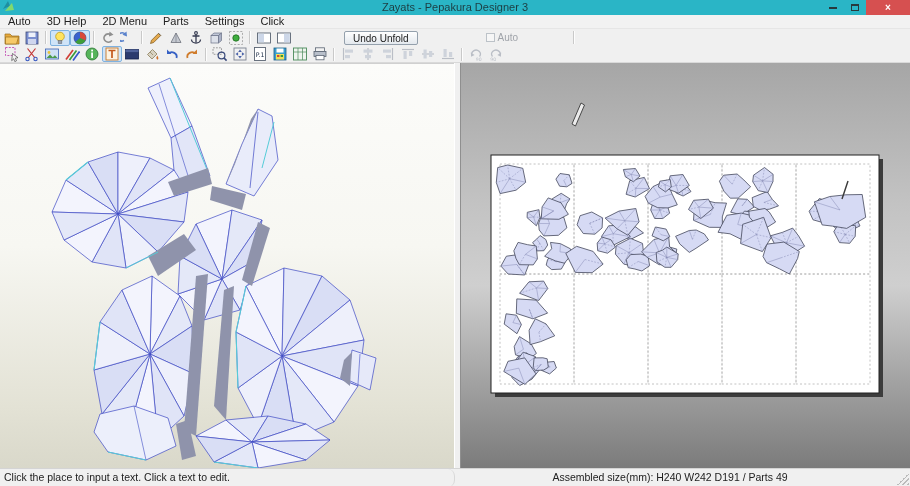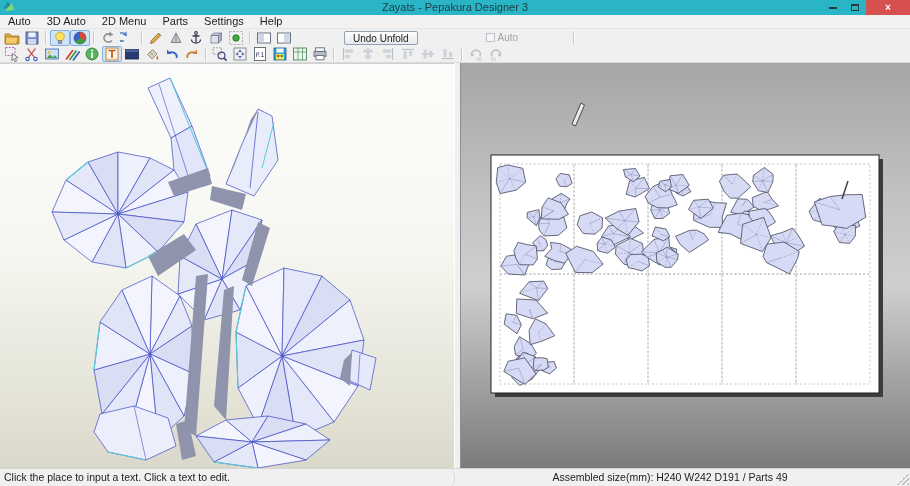--- a/index.html
+++ b/index.html
@@ -80,25 +80,25 @@
       </div>
     <div class="win-btn restore">
         <span></span>
       </div>
     <div class="win-btn close" style="background: rgb(214, 80, 80);">×</div>
   </div>
 </div>
 
 <div class="menubar" id="menubar">
     <div class="menu-item">Auto</div>
-    <div class="menu-item">3D Auto</div>
+    <div class="menu-item">3D Help</div>
     <div class="menu-item">2D Menu</div>
     <div class="menu-item">Parts</div>
     <div class="menu-item">Settings</div>
-    <div class="menu-item">Help</div>
+    <div class="menu-item">Click</div>
   </div>
 
 <div class="toolbar" id="toolbar1">
   <span id="tb1-icons" style="display:inline-flex;align-items:center;">
       <button class="tb-btn">
         <svg width="16" height="16" viewBox="0 0 16 16">
           <path d="M1 4h5l2 2h7v8H1z" fill="#e8a93c" stroke="#9a6d1c" stroke-width=".7"></path>
           <path d="M1.5 7h13l-2 7H1.5z" fill="#f6c968" stroke="#9a6d1c" stroke-width=".7"></path>
         </svg>
       </button>

